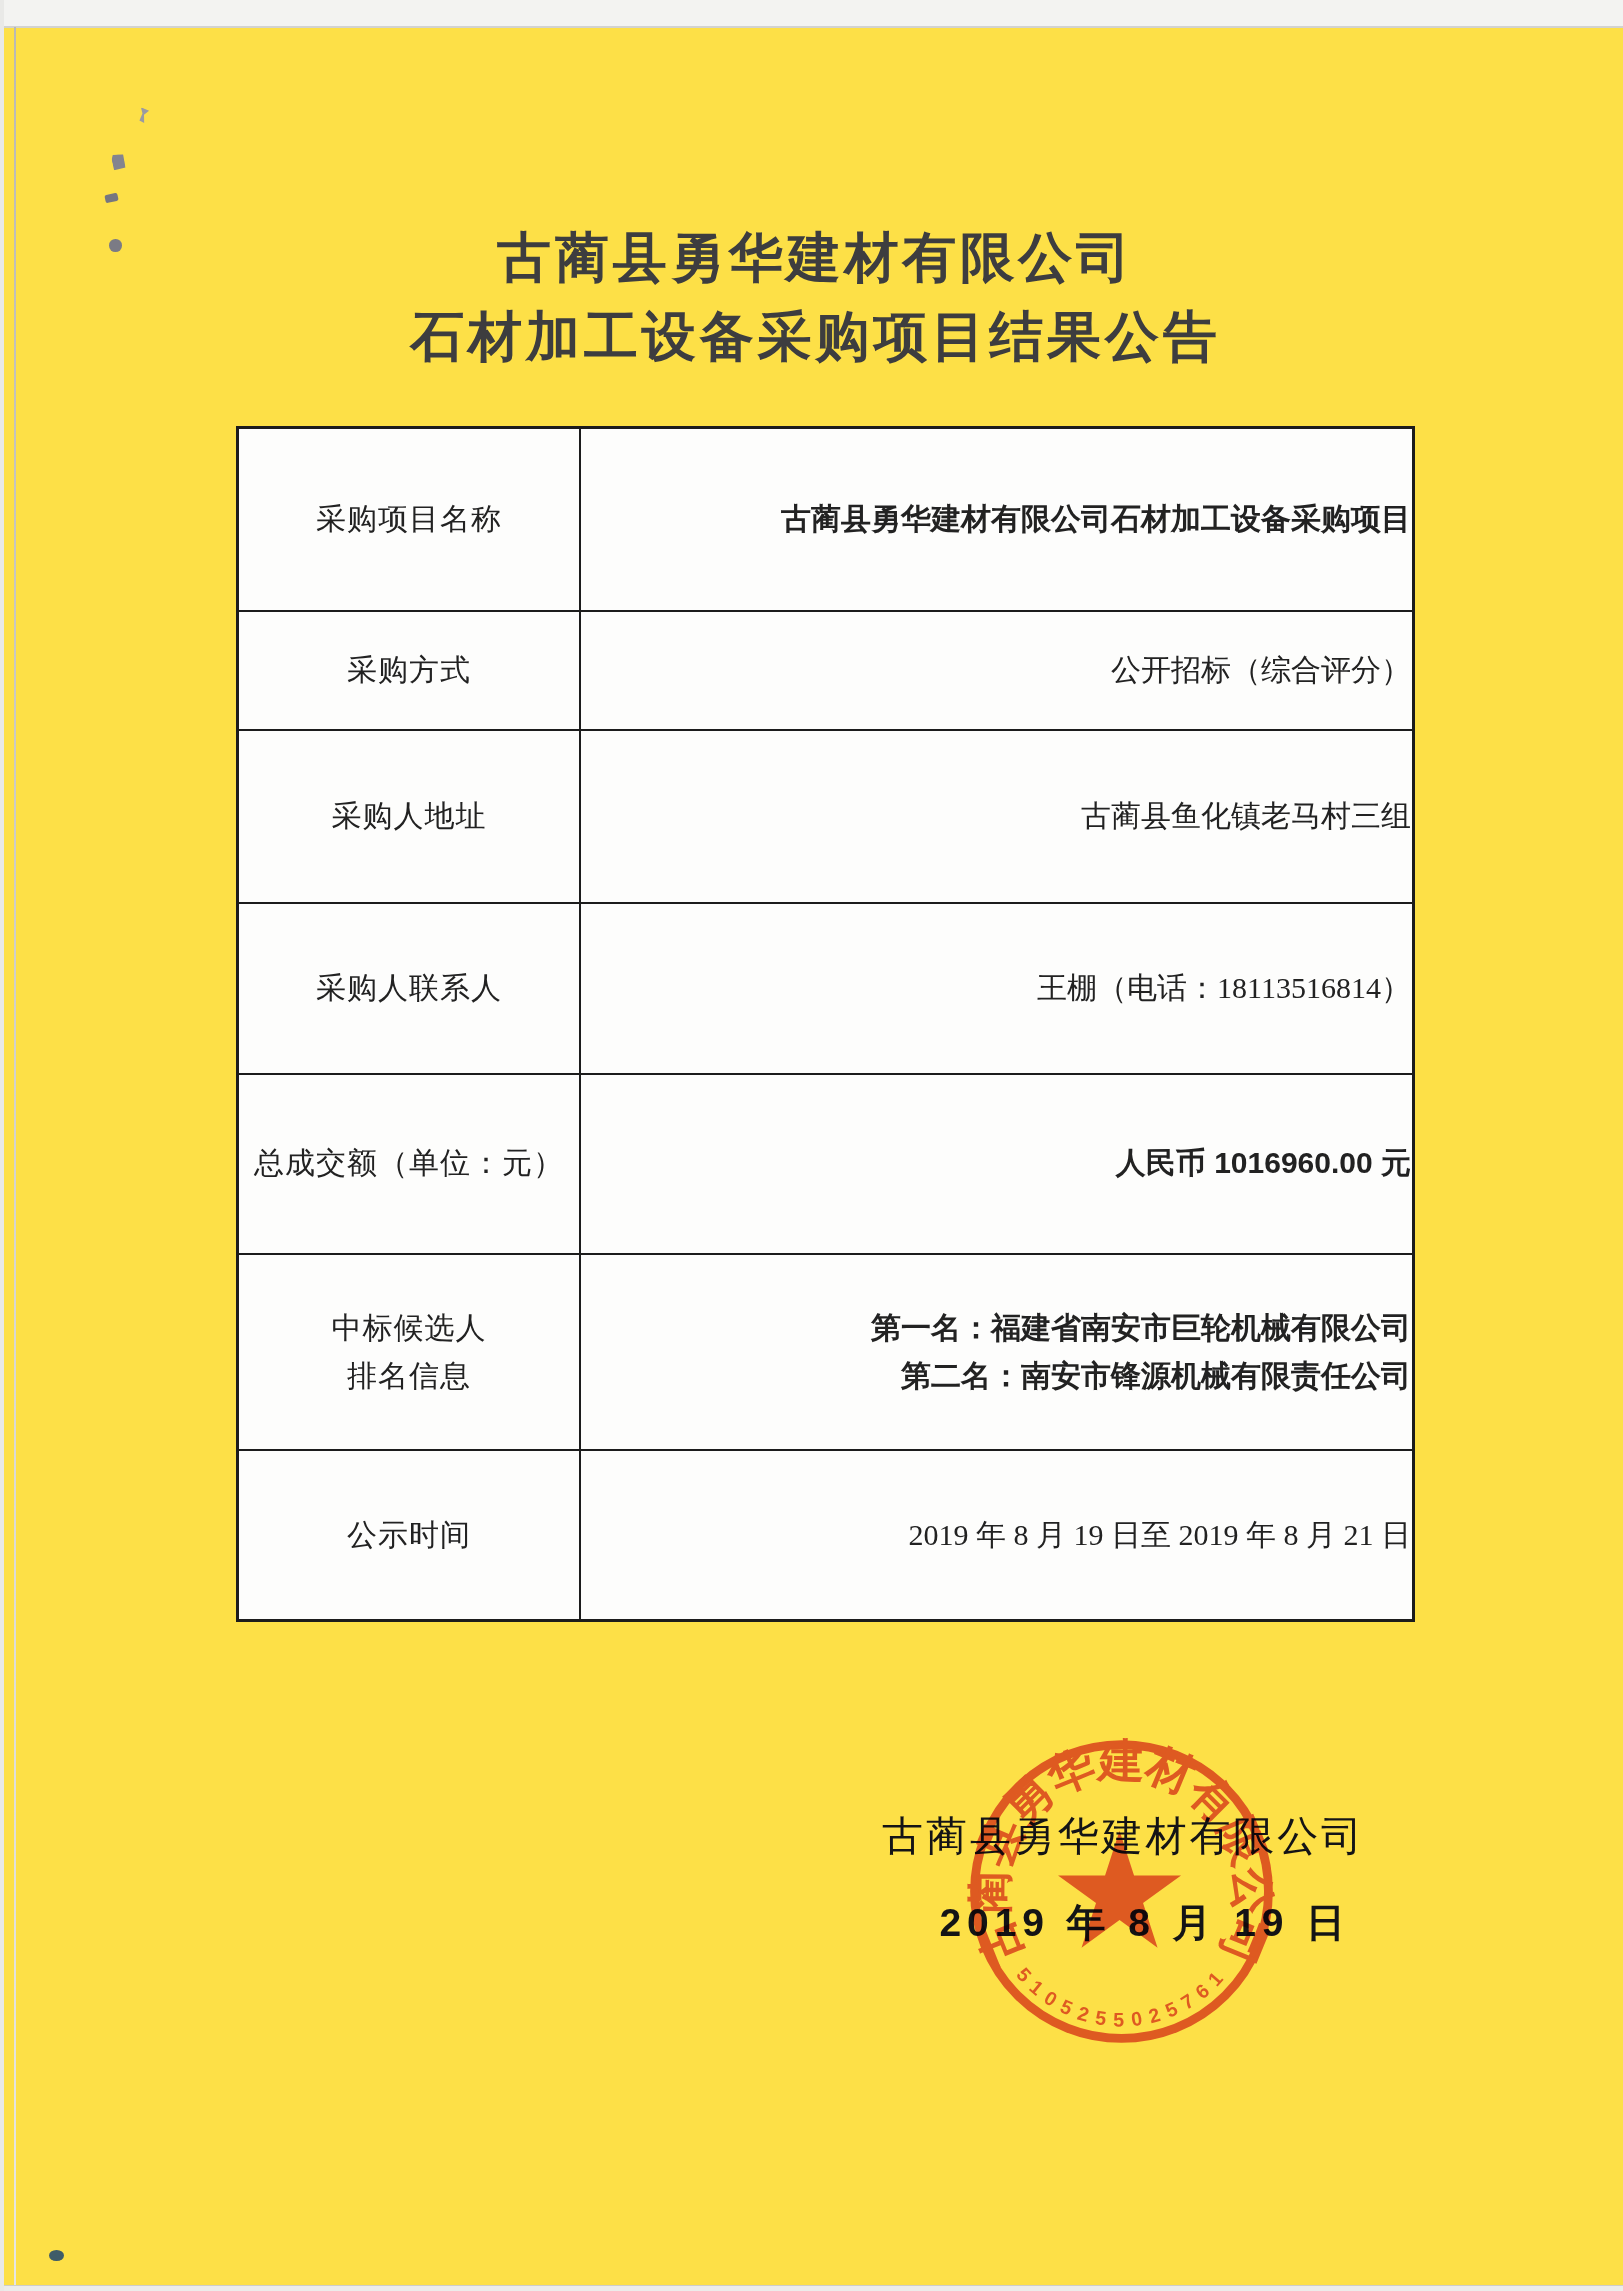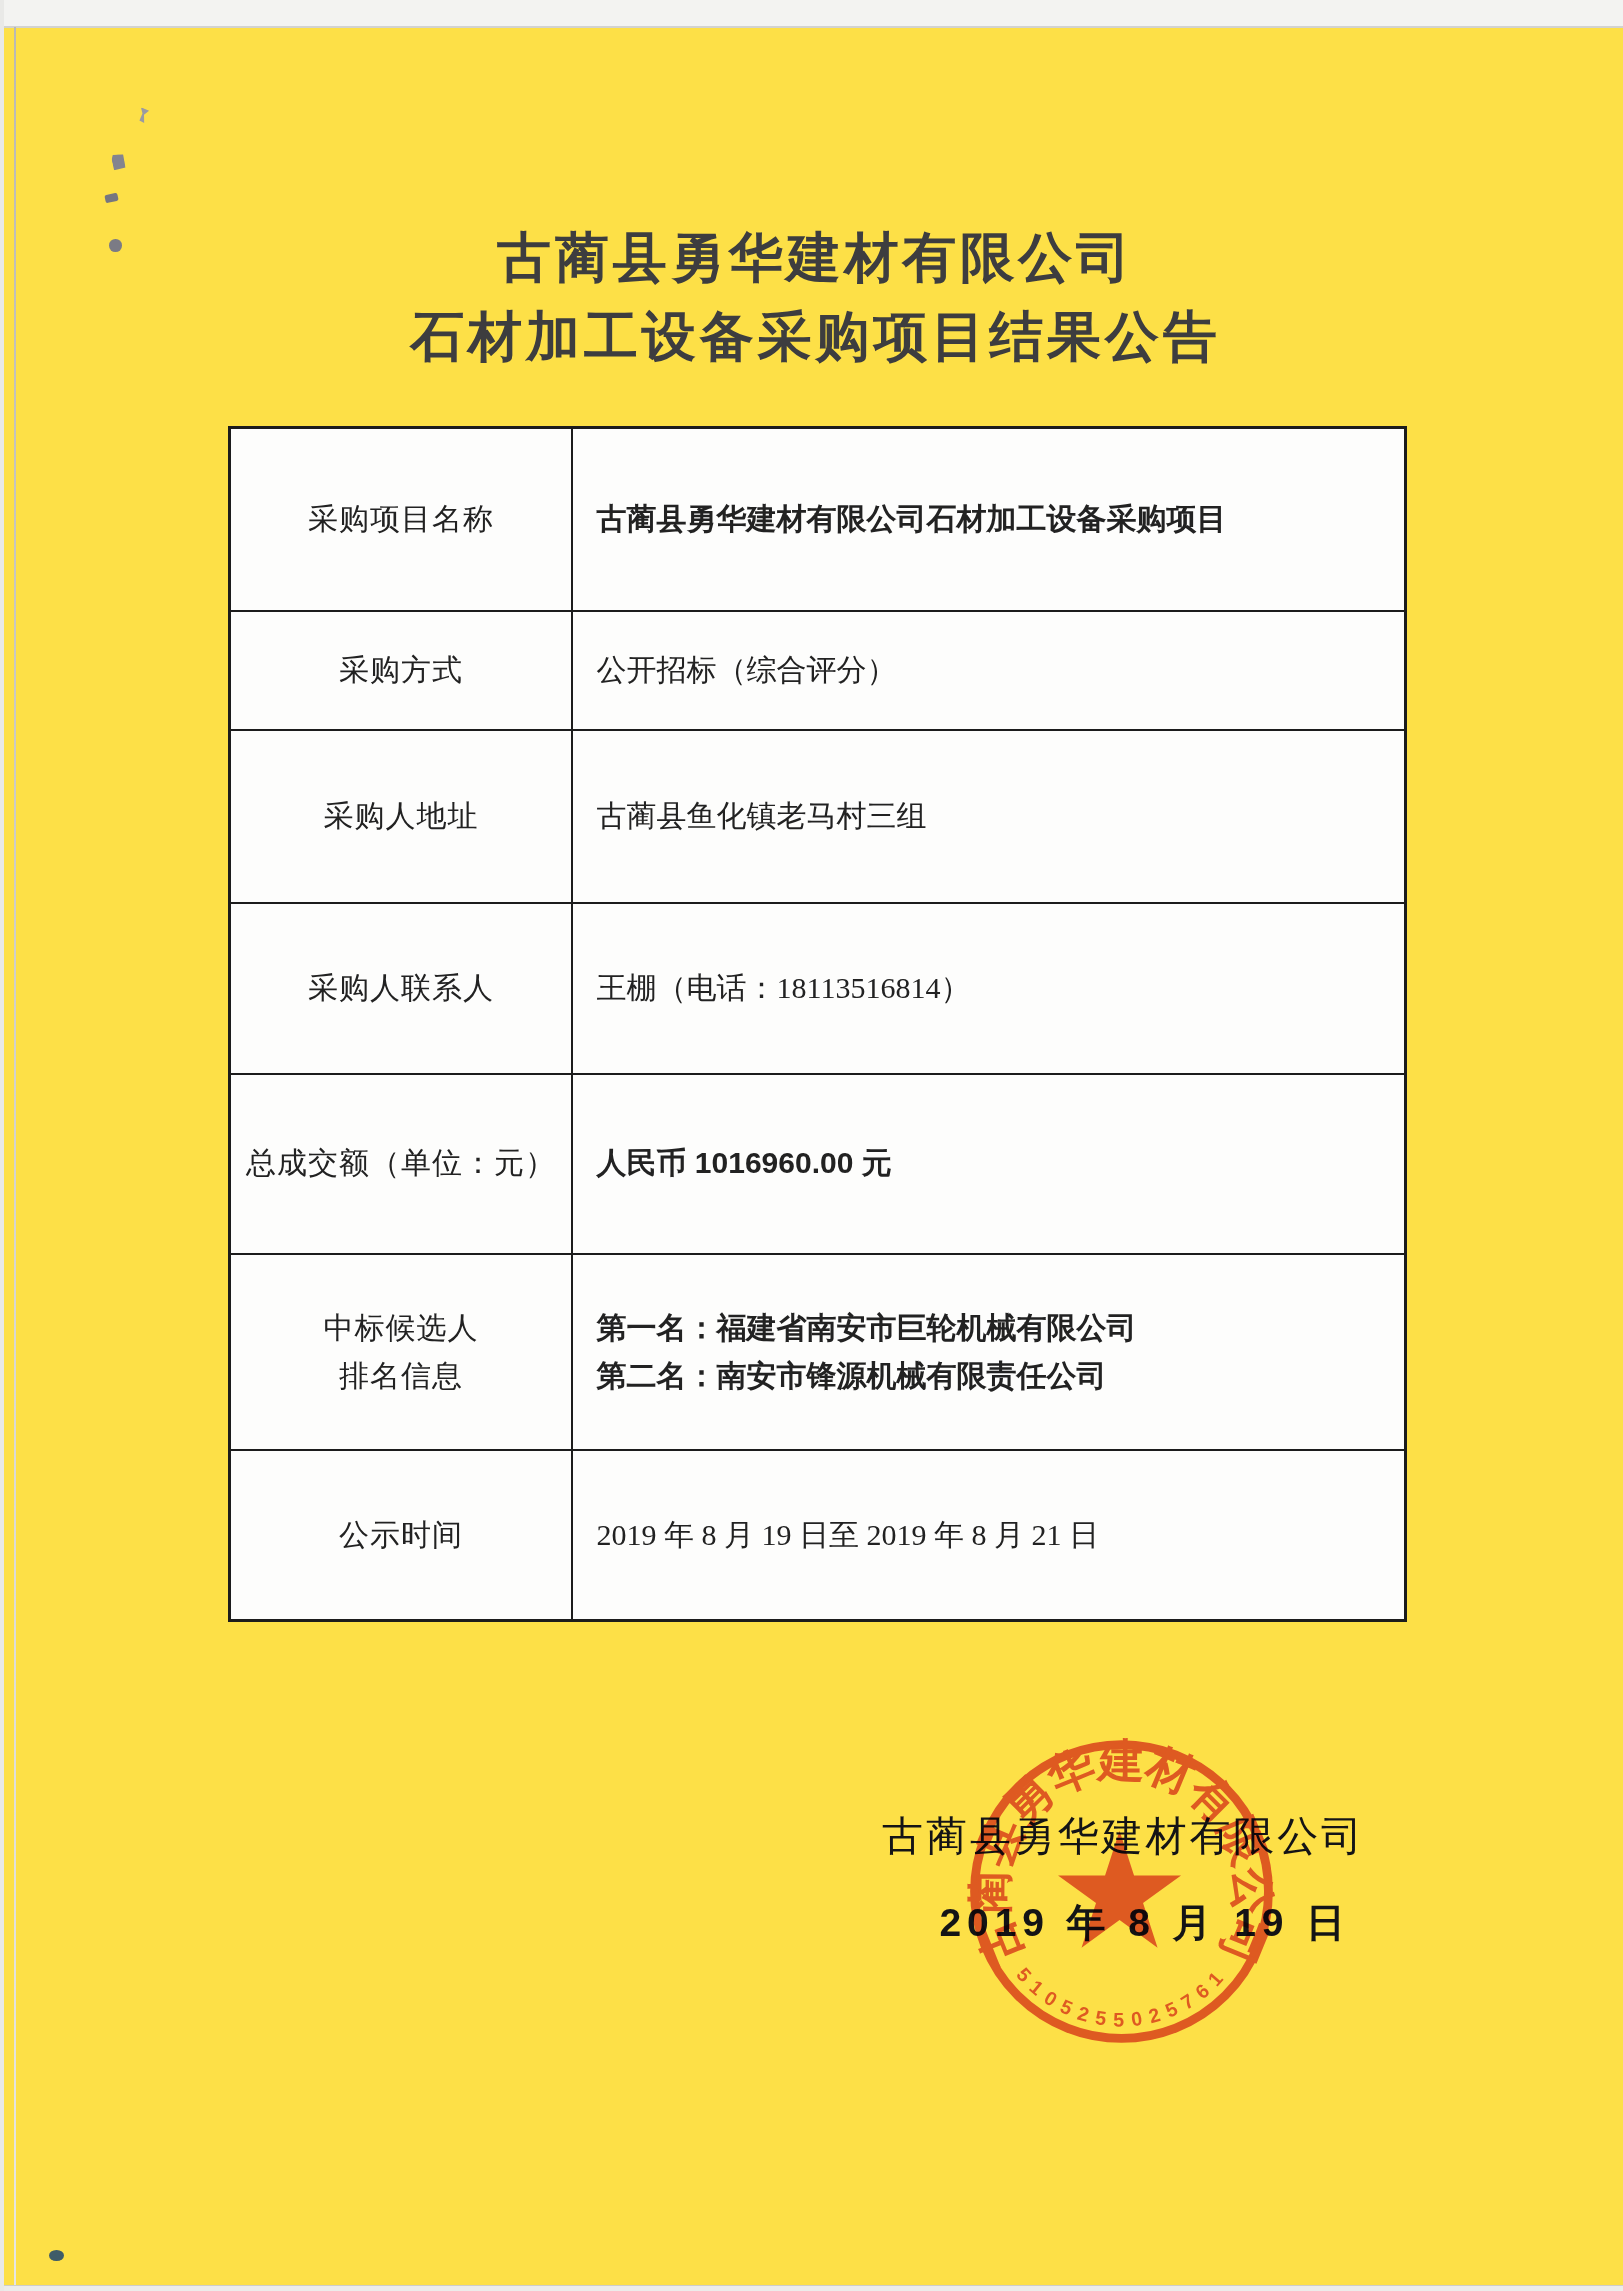--- a/index.html
+++ b/index.html
@@ -33,24 +33,24 @@
     font-weight:bold;font-size:54px;line-height:79px;letter-spacing:3.9px;
   }
 
   
   .doc-table{
     position:absolute;left:224px;top:426px;width:1179px;height:1196px;
     border-collapse:collapse;table-layout:fixed;
     background:#fdfdfc;
   }
   .doc-table, .doc-table td{border:2.9px solid #1c1c1c;}
-  .doc-table{border-width:3.9px;}
+  .doc-table{border-width:3.9px;margin-left:8px;}
   .doc-table td{vertical-align:middle;color:#222;}
   td.lbl{width:338px;text-align:center;font-size:30px;letter-spacing:1px;}
-  td.val{padding-left:23.5px;font-size:30px;}
+  td.val{padding-left:23.5px;font-size:30px;text-align:right;}
   .lbl-song{font-family:"Liberation Serif", serif;color:#2b2b2d;}
   .lbl-hei{font-family:"Liberation Sans", sans-serif;font-weight:500;color:#242426;}
   .v-song{font-family:"Liberation Serif", serif;color:#1d1d1f;}
   .v-hei{font-family:"Liberation Sans", sans-serif;font-weight:600;color:#111;}
   .v-hei-light{font-family:"Liberation Sans", sans-serif;font-weight:500;color:#161618;}
   .two-line div{line-height:1.6;}
 
   
   .sig-company{
     position:absolute;right:262px;top:1809px;

